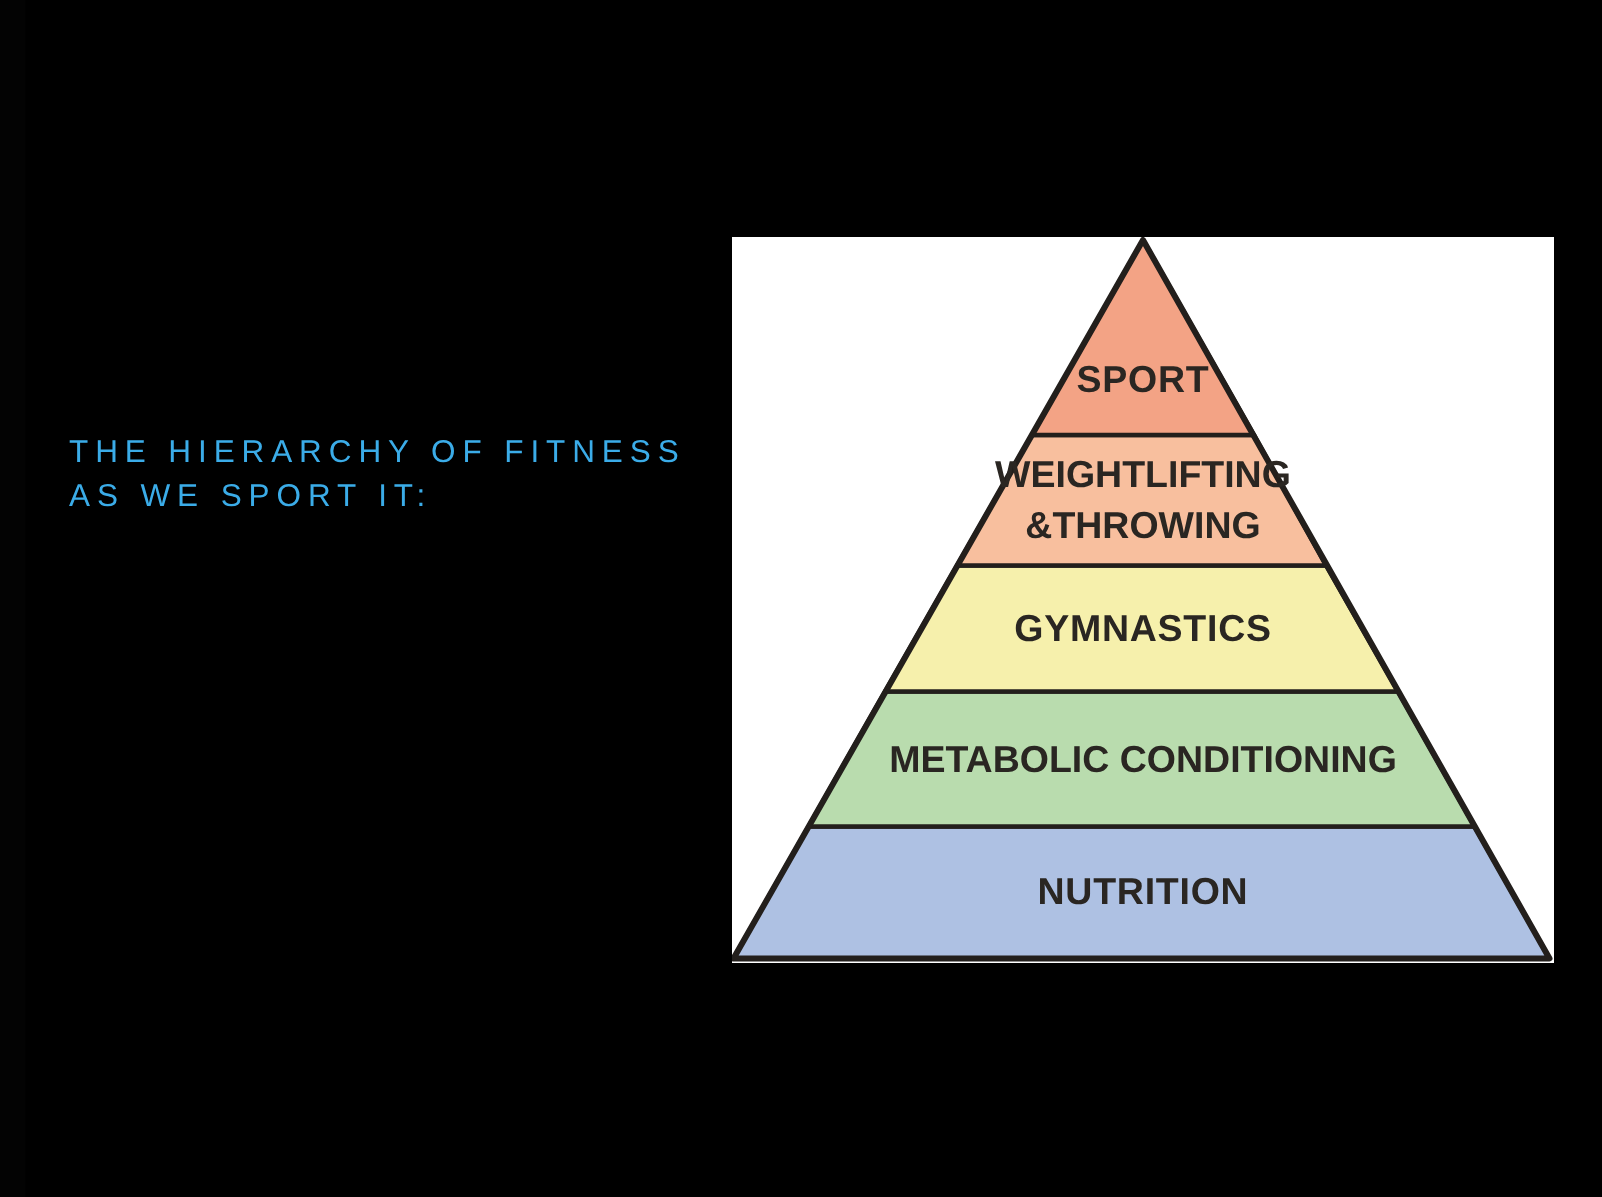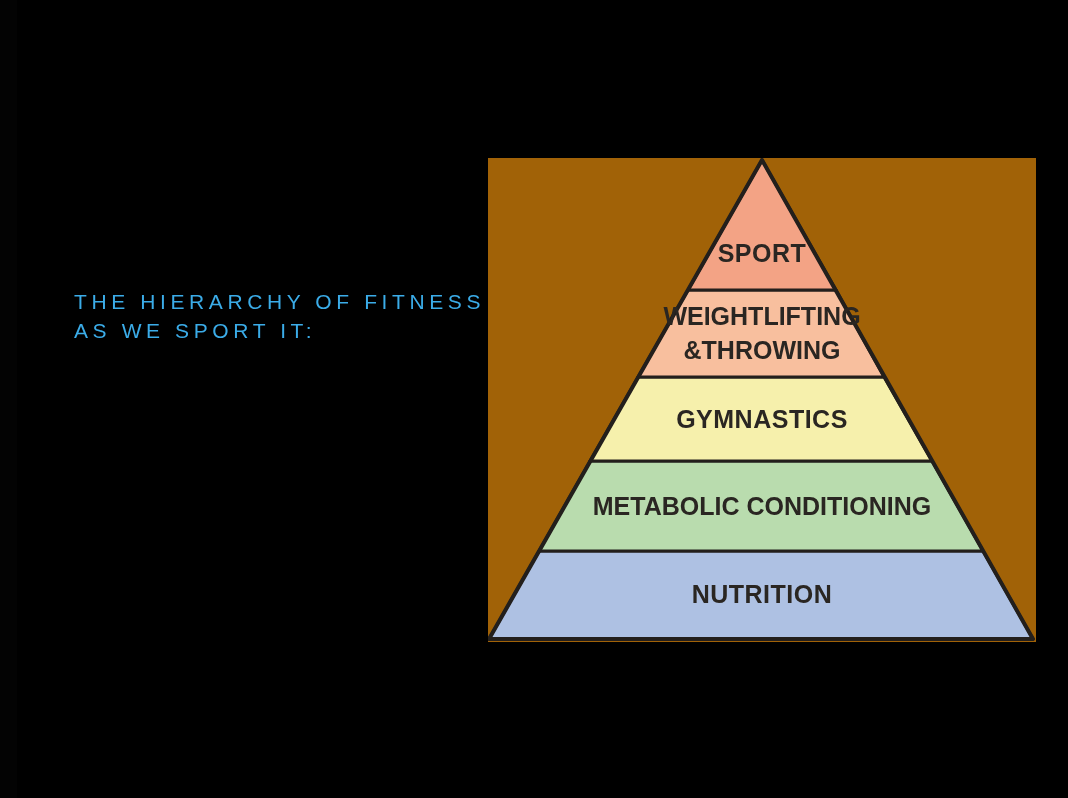--- a/index.html
+++ b/index.html
@@ -39,31 +39,30 @@
     width: 430px;
   }
   .title-line {
     color: #3BACE8;
     font-family: "Liberation Sans", sans-serif;
     font-size: 21px;
     font-weight: 400;
     letter-spacing: 4.6px;
     line-height: 29px;
     white-space: nowrap;
-    margin-left: 28px;
   }
 
   
   #pyramid-panel {
     position: absolute;
     left: 488px;
     top: 158px;
     width: 548px;
     height: 484px;
-    background: #a16207;
+    background: #ffffff;
     overflow: hidden;
   }
 
   #pyramid-svg {
     position: absolute;
     left: 0;
     top: 0;
     width: 548px;
     height: 484px;
     display: block;

